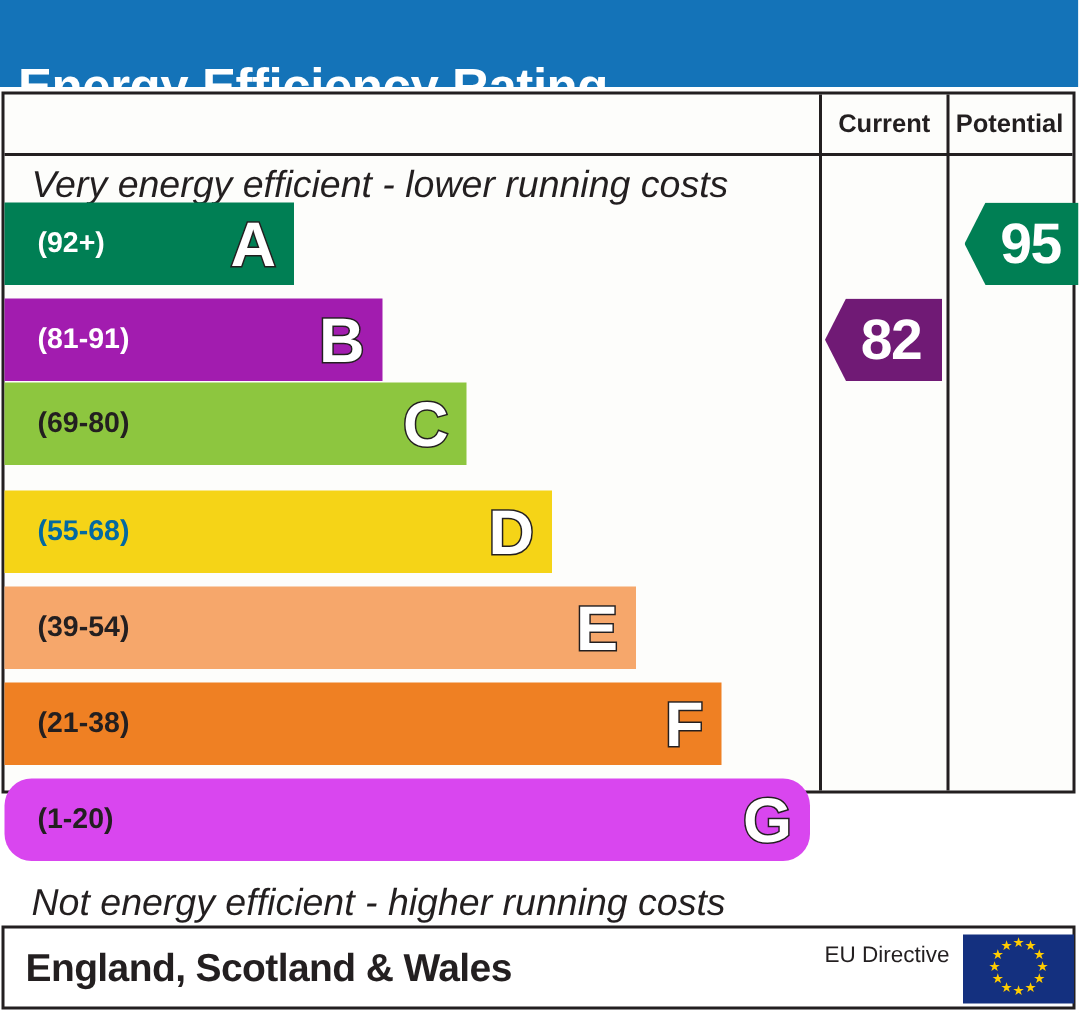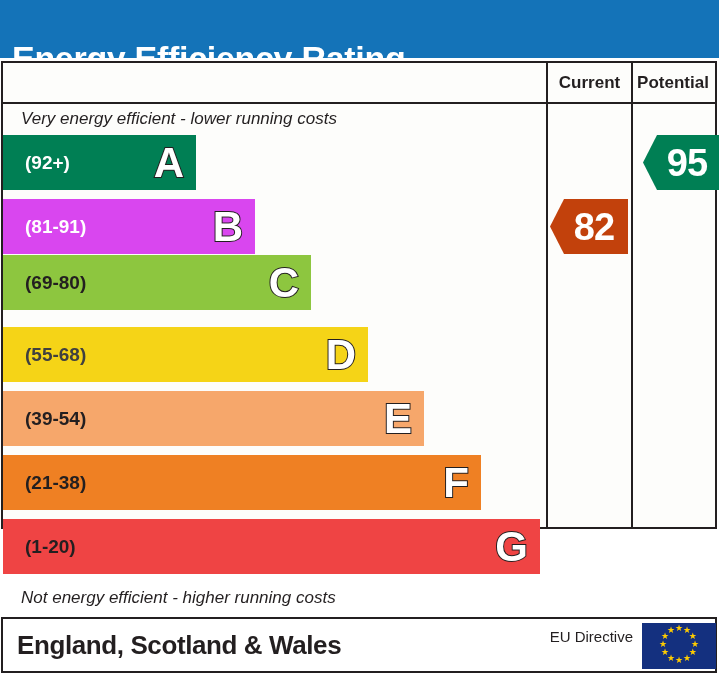--- a/index.html
+++ b/index.html
@@ -84,21 +84,21 @@
     font-weight: bold;
     color: #231f20;
   }
   .col-head.current   { left: 545px; width: 83px; }
   .col-head.potential { left: 628px; width: 84px; }
 
   
   .caption {
     position: absolute;
     left: 18px;
-    font-size: 17px;
+    font-size: 25px;
     font-style: italic;
     color: #231f20;
     white-space: nowrap;
   }
   .caption.top    { top: 46px; }
   .caption.bottom { top: 525px; text-align: right; }
 
   
   .band {
     position: absolute;
@@ -222,47 +222,47 @@
     <div class="col-head current">Current</div>
     <div class="col-head potential">Potential</div>
 
     <div class="caption top">Very energy efficient - lower running costs</div>
 
     <div id="bands-host">
         <div class="band" style="top: 72px; width: 193px; background: rgb(0, 127, 84);">
           <span class="range" style="color: rgb(255, 255, 255);">(92+)</span>
           <span class="letter">A</span>
         </div>
-        <div class="band" style="top: 136px; width: 252px; background: #d946ef;">
+        <div class="band" style="top: 136px; width: 252px; background: #a21caf;">
           <span class="range" style="color: rgb(255, 255, 255);">(81-91)</span>
           <span class="letter">B</span>
         </div>
         <div class="band" style="top: 192px; width: 308px; background: rgb(141, 198, 63);">
           <span class="range" style="color: rgb(35, 31, 32);">(69-80)</span>
           <span class="letter">C</span>
         </div>
         <div class="band" style="top: 264px; width: 365px; background: rgb(245, 212, 23);">
-          <span class="range" style="color: #404040;">(55-68)</span>
+          <span class="range" style="color: #0369a1;">(55-68)</span>
           <span class="letter">D</span>
         </div>
         <div class="band" style="top: 328px; width: 421px; background: rgb(246, 167, 107); text-decoration: underline;">
           <span class="range" style="color: rgb(35, 31, 32);">(39-54)</span>
           <span class="letter">E</span>
         </div>
         <div class="band" style="top: 392px; width: 478px; background: rgb(239, 128, 35);">
           <span class="range" style="color: rgb(35, 31, 32);">(21-38)</span>
           <span class="letter">F</span>
         </div>
-        <div class="band" style="top: 456px; width: 537px; background: #ef4444;">
+        <div class="band" style="top: 456px; width: 537px; background: #d946ef; border-radius: 18px;">
           <span class="range" style="color: rgb(35, 31, 32);">(1-20)</span>
           <span class="letter">G</span>
         </div>
       </div>
     <div id="badges-host">
-        <div class="badge" style="left: 547px; width: 78px; top: 136px; background: #c2410c;">
+        <div class="badge" style="left: 547px; width: 78px; top: 136px; background: #701a75;">
           <span class="num">82</span>
         </div>
         <div class="badge" style="left: 640px; width: 78px; top: 72px; background: rgb(0, 127, 84);">
           <span class="num">95</span>
         </div>
       </div>
 
     <div class="caption bottom">Not energy efficient - higher running costs</div>
   </div>
 

